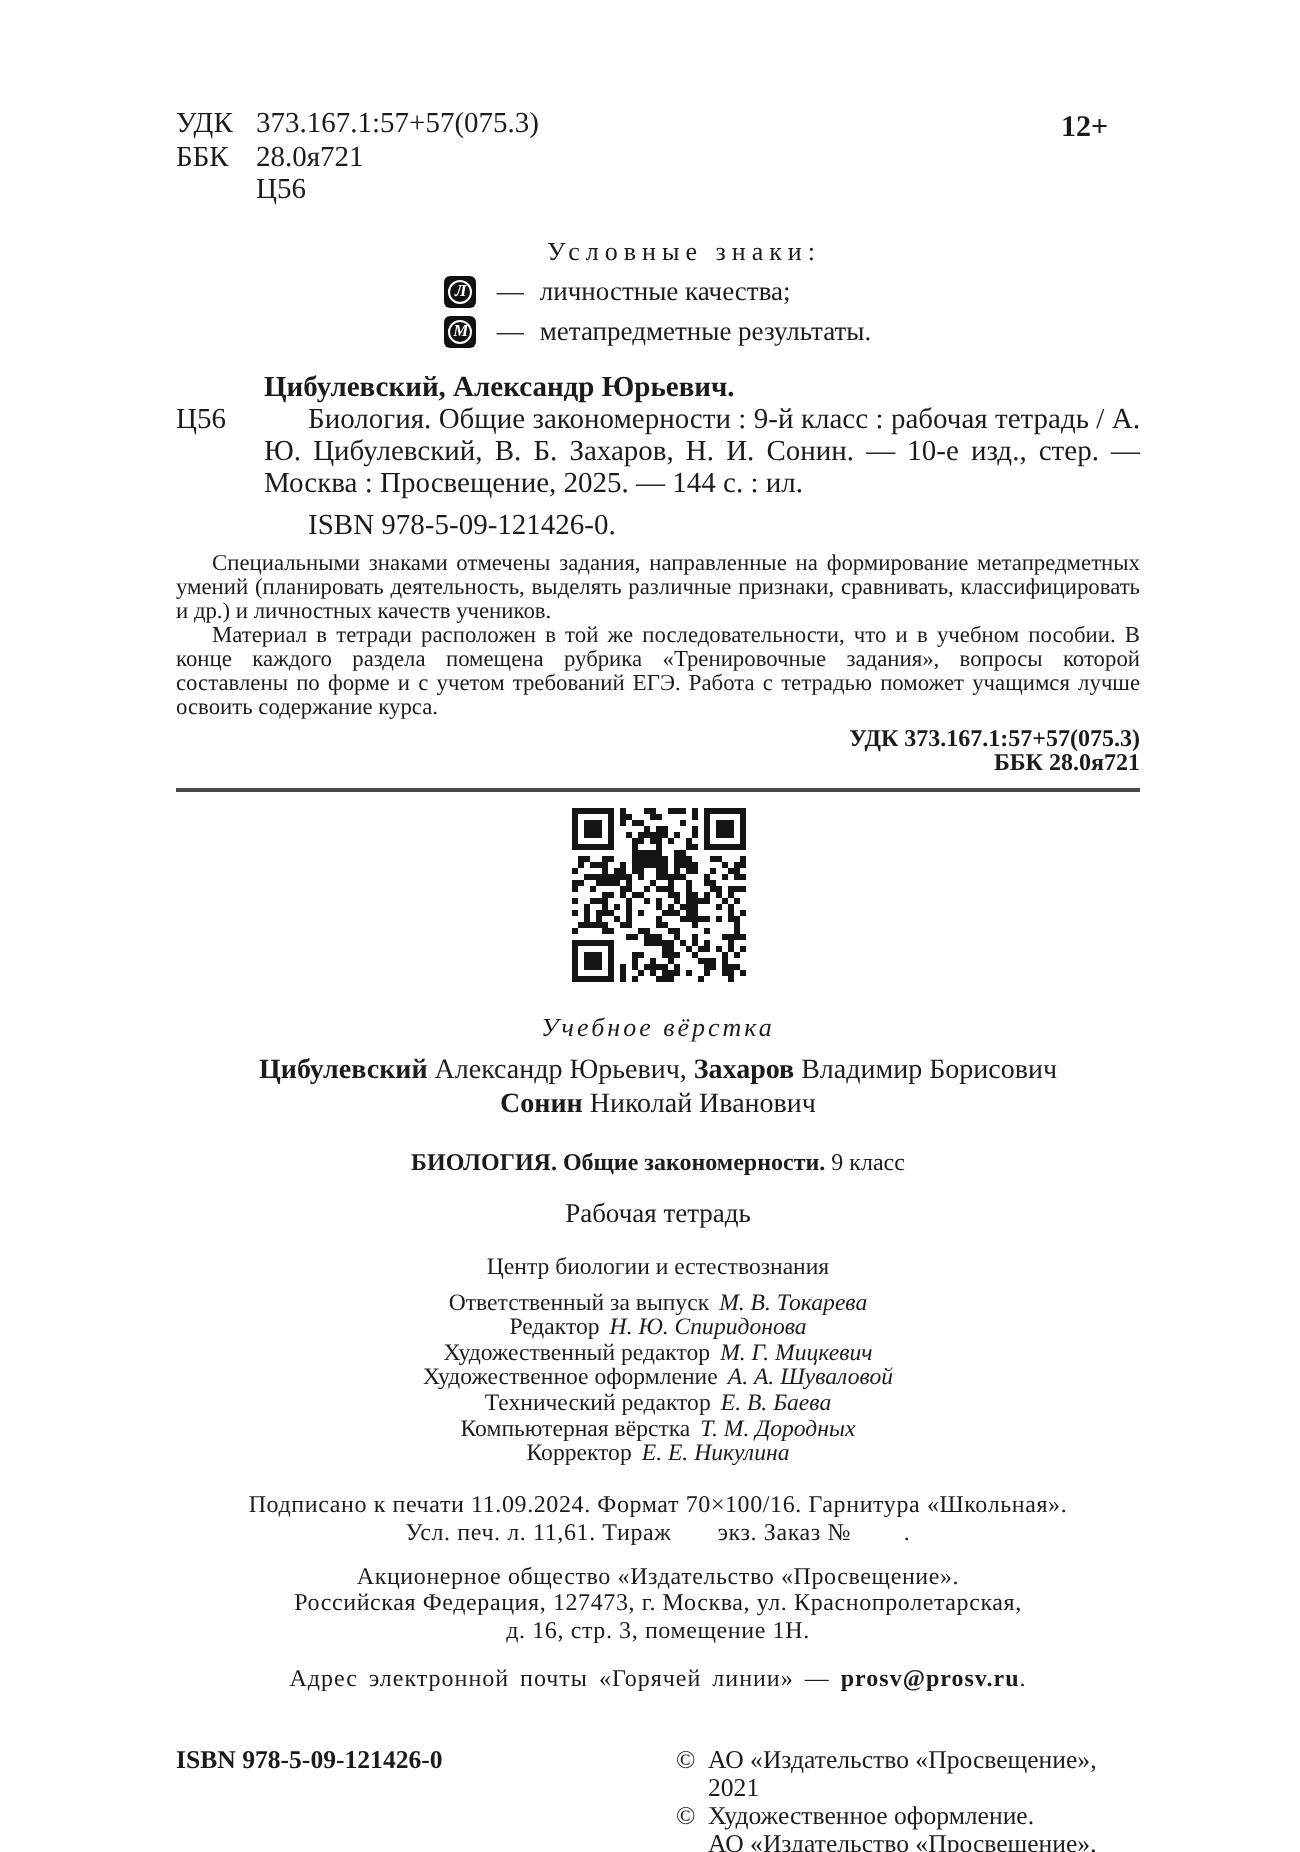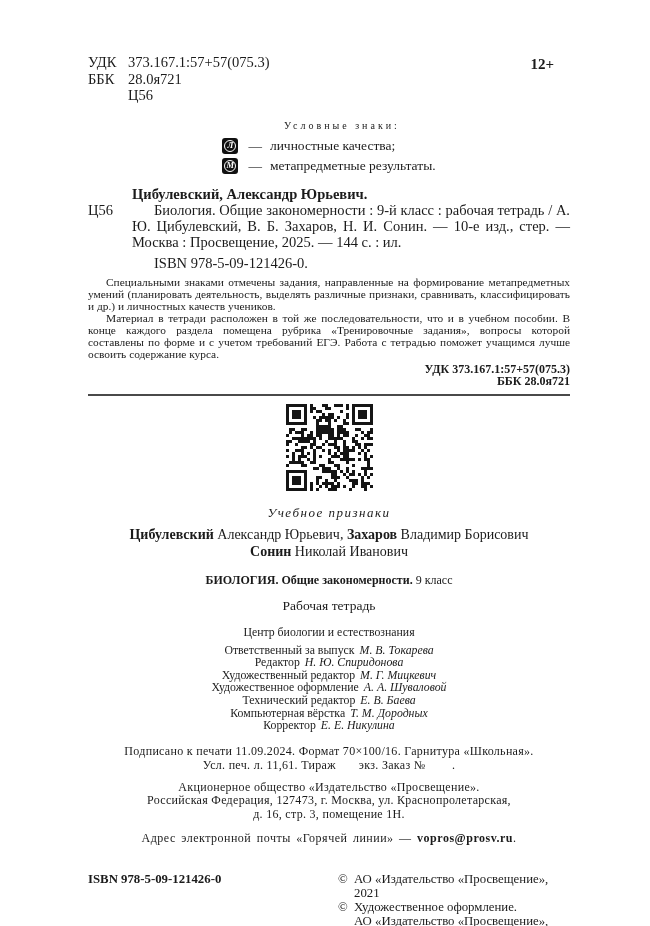--- a/index.html
+++ b/index.html
@@ -12,21 +12,21 @@
   }
   
   .head-codes{font-size:14.5px;line-height:16.5px;}
   .code-row{display:flex;}
   .code-label{width:40px;}
   .code-sub{margin-left:40px;}
   .age-badge{position:absolute;top:56px;right:96px;font-weight:bold;font-size:15px;}
   
   .legend{margin-top:14px;text-align:center;}
   .legend-inner{display:inline-block;text-align:left;}
-  .legend-title{text-align:center;letter-spacing:3px;font-size:10px;line-height:15px;margin-bottom:3px;padding-left:26px;}
+  .legend-title{text-align:center;letter-spacing:3px;font-size:13px;line-height:15px;margin-bottom:3px;padding-left:26px;}
   .legend-item{display:flex;align-items:center;font-size:13.5px;line-height:20px;}
   .sign-icon{width:16px;height:16px;background:#111;border-radius:3px;display:flex;align-items:center;justify-content:center;flex:0 0 16px;}
   .sign-ring{width:12px;height:12px;border:1.3px solid #fff;border-radius:50%;box-sizing:border-box;
     display:flex;align-items:center;justify-content:center;color:#fff;font-style:italic;font-weight:bold;font-size:8.5px;line-height:1;}
   .legend-dash{margin:0 8px 0 10px;}
   
   .card{margin-top:10px;font-size:14.5px;line-height:16px;}
   .card-heading{margin-left:44px;font-weight:bold;}
   .card-body{margin-left:44px;position:relative;text-indent:22px;text-align:justify;}
   .card-code{position:absolute;left:-44px;top:0;text-indent:0;}
@@ -512,21 +512,21 @@
         <rect x="30" y="84" width="3" height="3"></rect>
         <rect x="42" y="84" width="3" height="3"></rect>
         <rect x="45" y="84" width="3" height="3"></rect>
         <rect x="48" y="84" width="3" height="3"></rect>
         <rect x="63" y="84" width="3" height="3"></rect>
         <rect x="78" y="84" width="3" height="3"></rect>
       </svg>
   </div>
 
   <div class="edition">
-    <div class="edition-kind">Учебное признаки</div>
+    <div class="edition-kind">Учебное вёрстка</div>
     <div class="edition-authors">
       <div><span class="b">Цибулевский</span><span> Александр Юрьевич, </span><span class="b">Захаров</span><span> Владимир Борисович</span></div>
       <div><span class="b">Сонин</span><span> Николай Иванович</span></div>
     </div>
     <div class="edition-title"><span class="b">БИОЛОГИЯ. Общие закономерности.</span><span> 9 класс</span></div>
     <div class="edition-subtitle">Рабочая тетрадь</div>
   </div>
 
   <div class="credits">
     <div class="credits-center">Центр биологии и естествознания</div>
@@ -543,21 +543,21 @@
     <div>Подписано к печати 11.09.2024. Формат 70×100/16. Гарнитура «Школьная».</div>
     <div>Усл. печ. л. 11,61. Тираж&nbsp;&nbsp;&nbsp;&nbsp;&nbsp;&nbsp;&nbsp;экз. Заказ №&nbsp;&nbsp;&nbsp;&nbsp;&nbsp;&nbsp;&nbsp;&nbsp;.</div>
   </div>
 
   <div class="publisher">
     <div>Акционерное общество «Издательство «Просвещение».</div>
     <div>Российская Федерация, 127473, г. Москва, ул. Краснопролетарская,</div>
     <div>д. 16, стр. 3, помещение 1Н.</div>
   </div>
 
-  <div class="email-line"><span>Адрес электронной почты «Горячей линии» — </span><span class="b">vopros@prosv.ru</span><span>.</span></div>
+  <div class="email-line"><span>Адрес электронной почты «Горячей линии» — </span><span class="b">prosv@prosv.ru</span><span>.</span></div>
 
   <div class="footer">
     <div class="footer-isbn">ISBN 978-5-09-121426-0</div>
     <div class="copyright">
       <div class="c-line">
           <span>©</span>
           <span>АО «Издательство «Просвещение», 2021</span>
         </div>
       <div class="c-line">
           <span>©</span>

